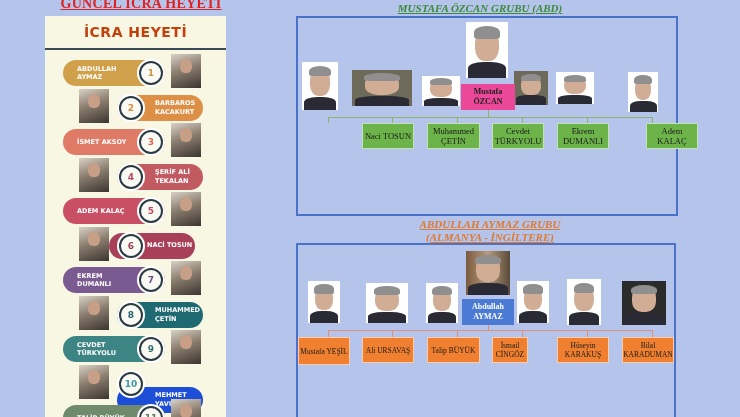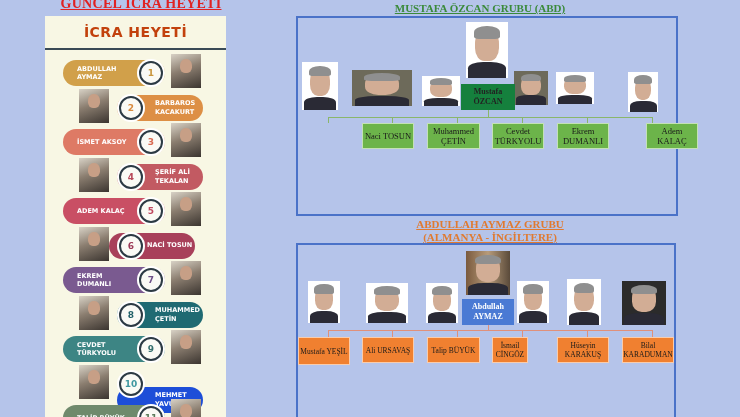--- a/index.html
+++ b/index.html
@@ -42,21 +42,21 @@
     position: absolute; background: linear-gradient(160deg, #d8d2c6 0%, #8b7e70 45%, #3b3530 100%);
   }
   .photo::after {
     content: ""; position: absolute; left: 30%; top: 15%; width: 40%; height: 42%;
     border-radius: 45% 45% 40% 40%; background: #c79f86;
   }
 
   
   .group-title {
     position: absolute; text-align: center; font-weight: bold; font-size: 11px;
-    text-decoration: underline; line-height: 12px;
+    text-decoration: underline; line-height: 12px; font-style: italic;
   }
   .group-box {
     position: absolute; border: 2px solid #4a72c8; background: #b5c4ea;
   }
   .leader-box {
     position: absolute; display: flex; align-items: center; justify-content: center;
     text-align: center; font-weight: bold; font-size: 8px; line-height: 1.2; white-space: pre-line;
   }
   .member-box {
     position: absolute; display: flex; align-items: center; justify-content: center;
@@ -210,21 +210,21 @@
     <div class="face" style="left: 330px; top: 54px; width: 30px; height: 40px;">
       <div class="head"></div>
       <div class="hair"></div>
       <div class="suit"></div>
     </div>
     <div class="face" style="left: 168px; top: 4px; width: 42px; height: 56px;">
       <div class="head"></div>
       <div class="hair"></div>
       <div class="suit"></div>
     </div>
-    <div class="leader-box" style="left: 163px; top: 66px; width: 54px; height: 26px; background: #15803d; color: rgb(34, 34, 34);">Mustafa
+    <div class="leader-box" style="left: 163px; top: 66px; width: 54px; height: 26px; background: #ec4899; color: rgb(34, 34, 34);">Mustafa
 ÖZCAN</div>
     <div class="vline" style="left: 190px; top: 92px; height: 7px; background: rgb(138, 182, 106);"></div>
     <div class="hline" style="left: 30px; top: 99px; width: 324px; background: rgb(138, 182, 106);"></div>
     <div class="vline" style="left: 30px; top: 99px; height: 6px; background: rgb(138, 182, 106);"></div>
     <div class="vline" style="left: 94px; top: 99px; height: 6px; background: rgb(138, 182, 106);"></div>
     <div class="member-box" style="left: 64px; top: 105px; width: 52px; height: 26px; background: rgb(108, 180, 74);">Naci TOSUN</div>
     <div class="vline" style="left: 159px; top: 99px; height: 6px; background: rgb(138, 182, 106);"></div>
     <div class="member-box" style="left: 129px; top: 105px; width: 53px; height: 26px; background: rgb(108, 180, 74);">Muhammed
 ÇETİN</div>
     <div class="vline" style="left: 224px; top: 99px; height: 6px; background: rgb(138, 182, 106);"></div>

